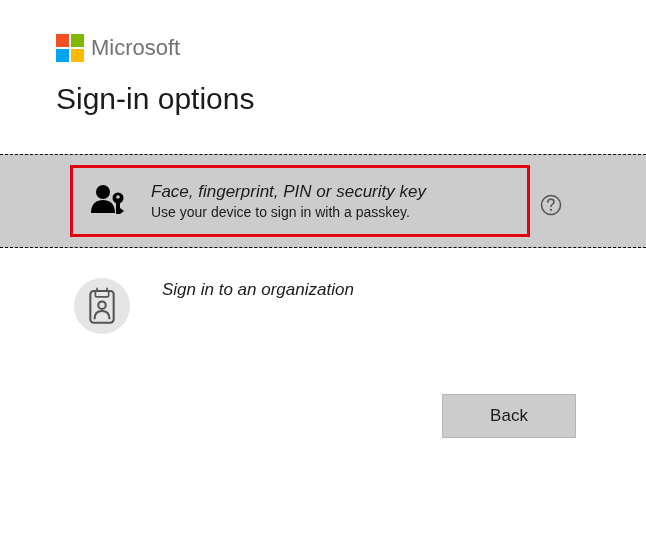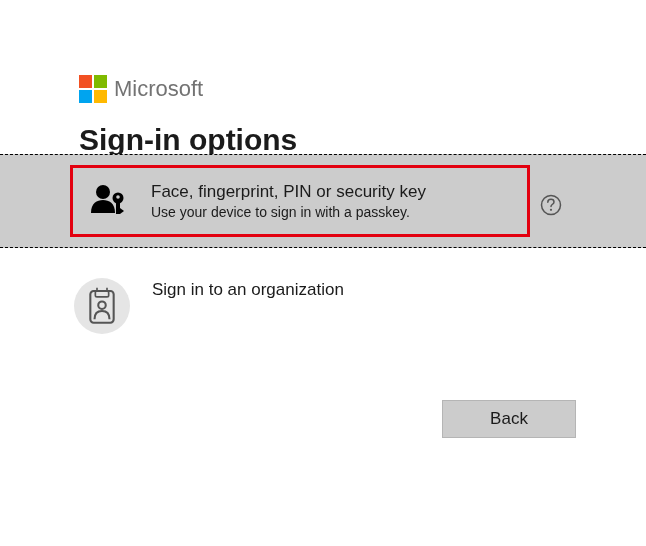--- a/index.html
+++ b/index.html
@@ -5,22 +5,21 @@
     * { box-sizing: border-box; margin: 0; padding: 0; }
     body {
       font-family: "Segoe UI", Arial, sans-serif;
       background: #ffffff;
       width: 646px;
       height: 546px;
       position: relative;
       color: #1b1b1b;
     }
     .container {
-      padding: 34px 70px 0 79px;
-      margin-top: 41px;
+      padding: 34px 70px 0 56px;
     }
     .brand {
       display: flex;
       align-items: center;
       gap: 7px;
       margin-bottom: 20px;
     }
     .ms-logo {
       width: 28px;
       height: 28px;
@@ -33,21 +32,21 @@
     .ms-logo .q2 { background: #7fba00; }
     .ms-logo .q3 { background: #00a4ef; }
     .ms-logo .q4 { background: #ffb900; }
     .brand-text {
       font-size: 22px;
       color: #737373;
       font-weight: 500;
     }
     .title {
       font-size: 30px;
-      font-weight: 700;
+      font-weight: 400;
       color: #1b1b1b;
       margin-bottom: 18px;
     }
     .option-selected-wrap {
       position: absolute;
       left: 0;
       right: 0;
       top: 154px;
       background: #cccccc;
       border-top: 1px dashed #000;
@@ -68,20 +67,21 @@
       flex: 0 0 36px;
       width: 36px;
       height: 36px;
     }
     .option-selected .texts { flex: 1; }
     .opt-title {
       font-size: 17px;
       color: #1b1b1b;
       font-weight: 400;
       margin-bottom: 2px;
+      font-style: italic;
     }
     .opt-desc {
       font-size: 14px;
       color: #1b1b1b;
       font-weight: 400;
     }
     .help-icon {
       position: absolute;
       right: 84px;
       top: 194px;
@@ -90,38 +90,38 @@
       color: #555;
     }
     .option-plain {
       position: absolute;
       left: 70px;
       top: 264px;
       width: 470px;
       display: flex;
       align-items: flex-start;
       padding: 14px 14px 14px 4px;
-      gap: 22px;
+      gap: 32px;
     }
     .org-icon-wrap {
       flex: 0 0 56px;
       height: 56px;
       border-radius: 50%;
       background: #e5e5e5;
       display: flex;
       align-items: center;
       justify-content: center;
     }
     .option-plain .texts { flex: 1; padding-top: 2px; }
     .back-button {
       position: absolute;
       right: 70px;
       bottom: 108px;
       width: 134px;
-      height: 38px;
+      height: 44px;
       background: #cccccc;
       border: 1px solid #b5b5b5;
       font-size: 17px;
       color: #1b1b1b;
       display: flex;
       align-items: center;
       justify-content: center;
       cursor: pointer;
     }
   </style>

